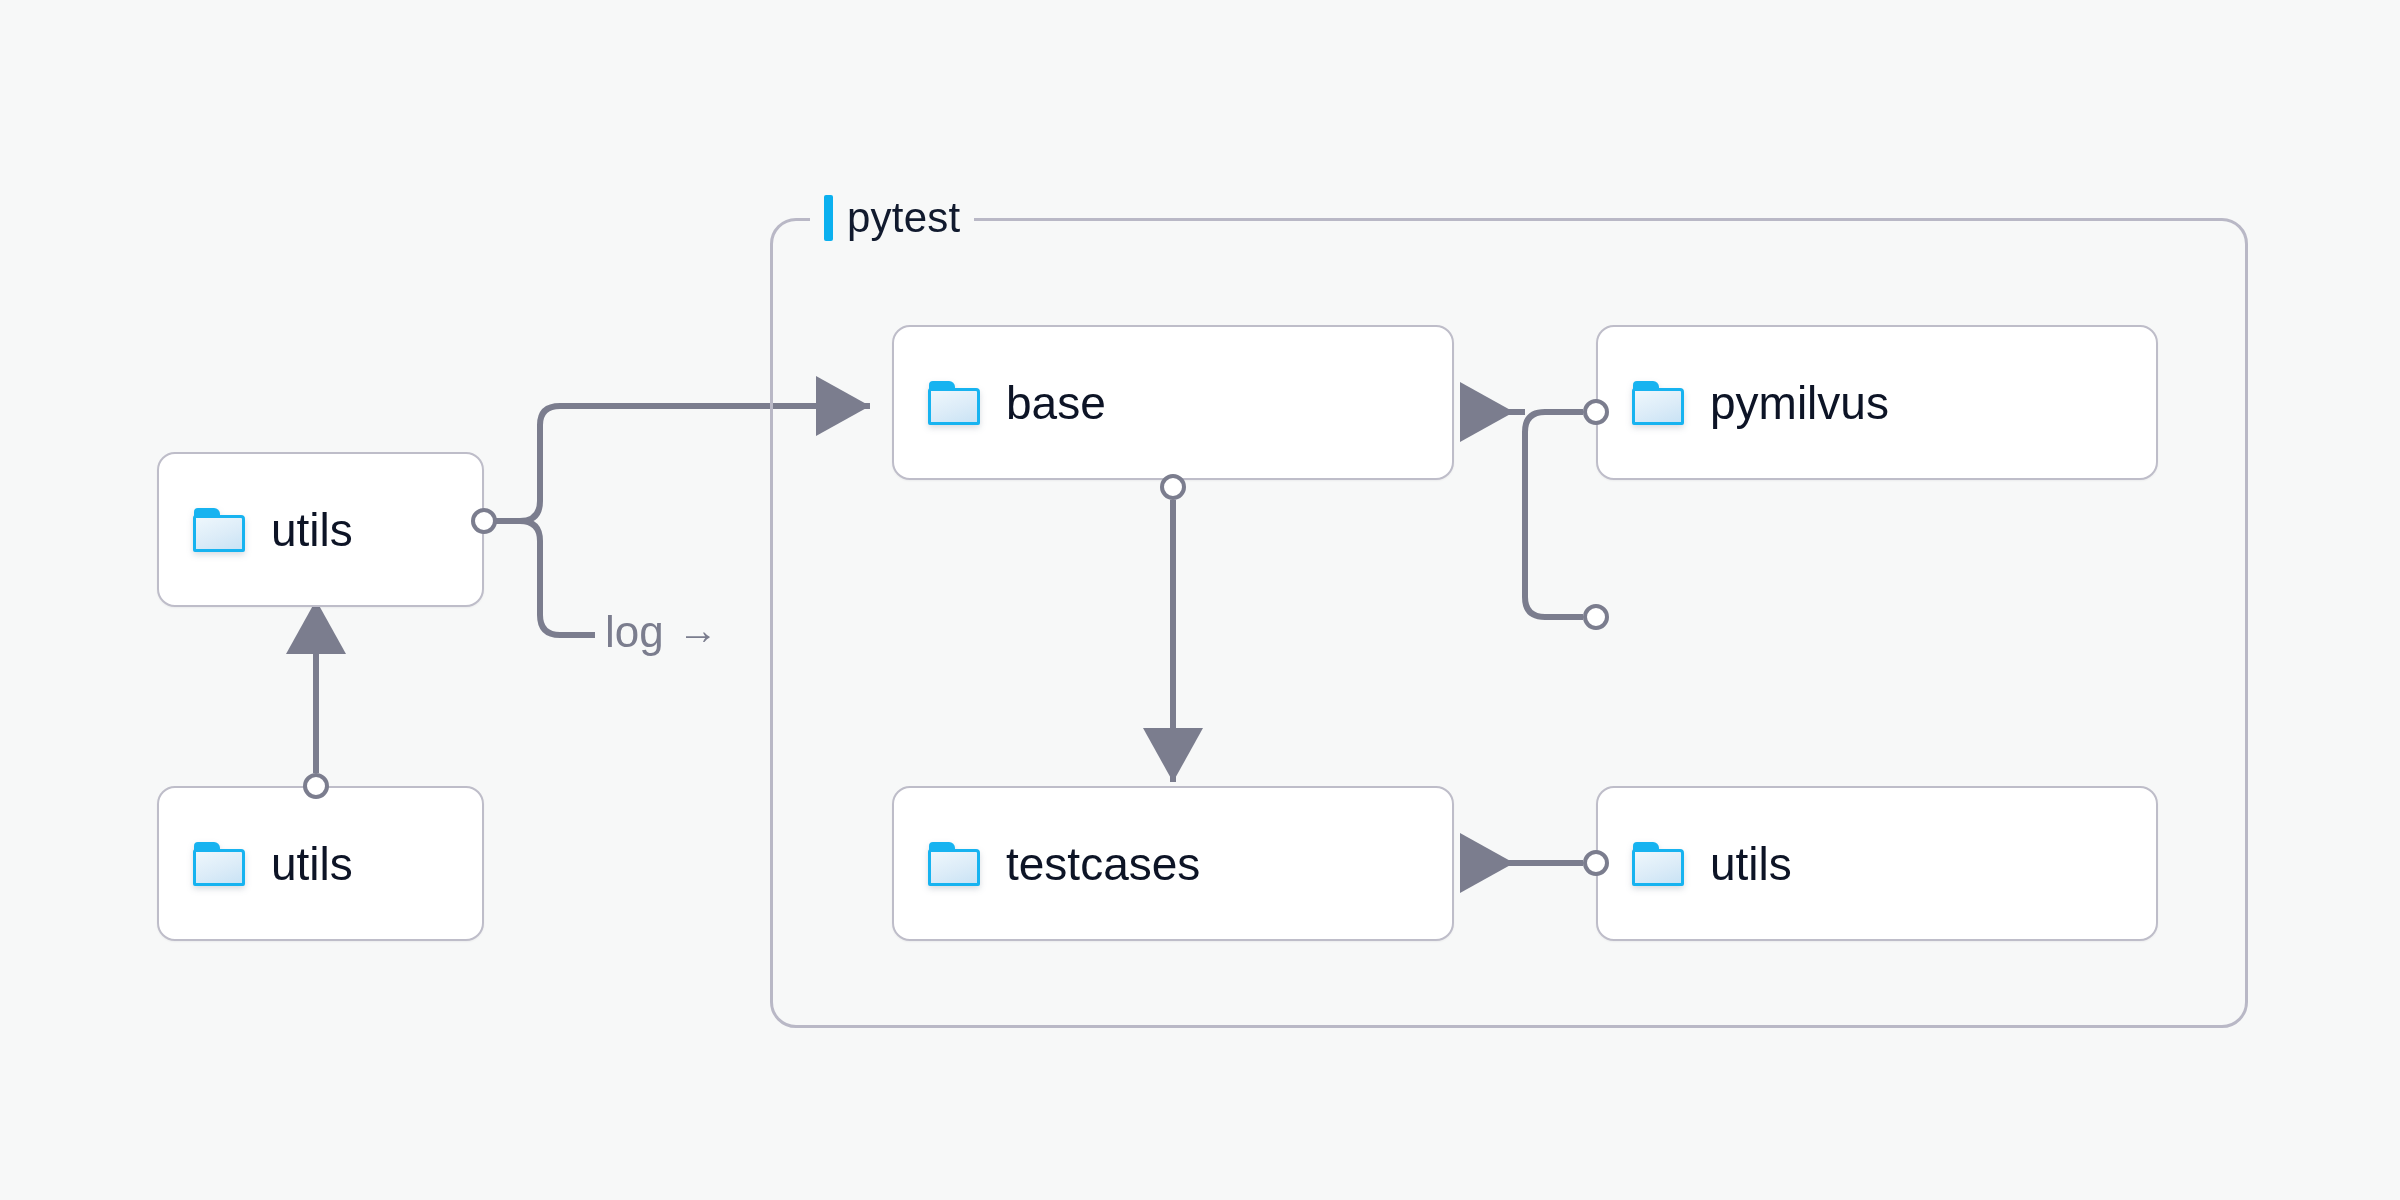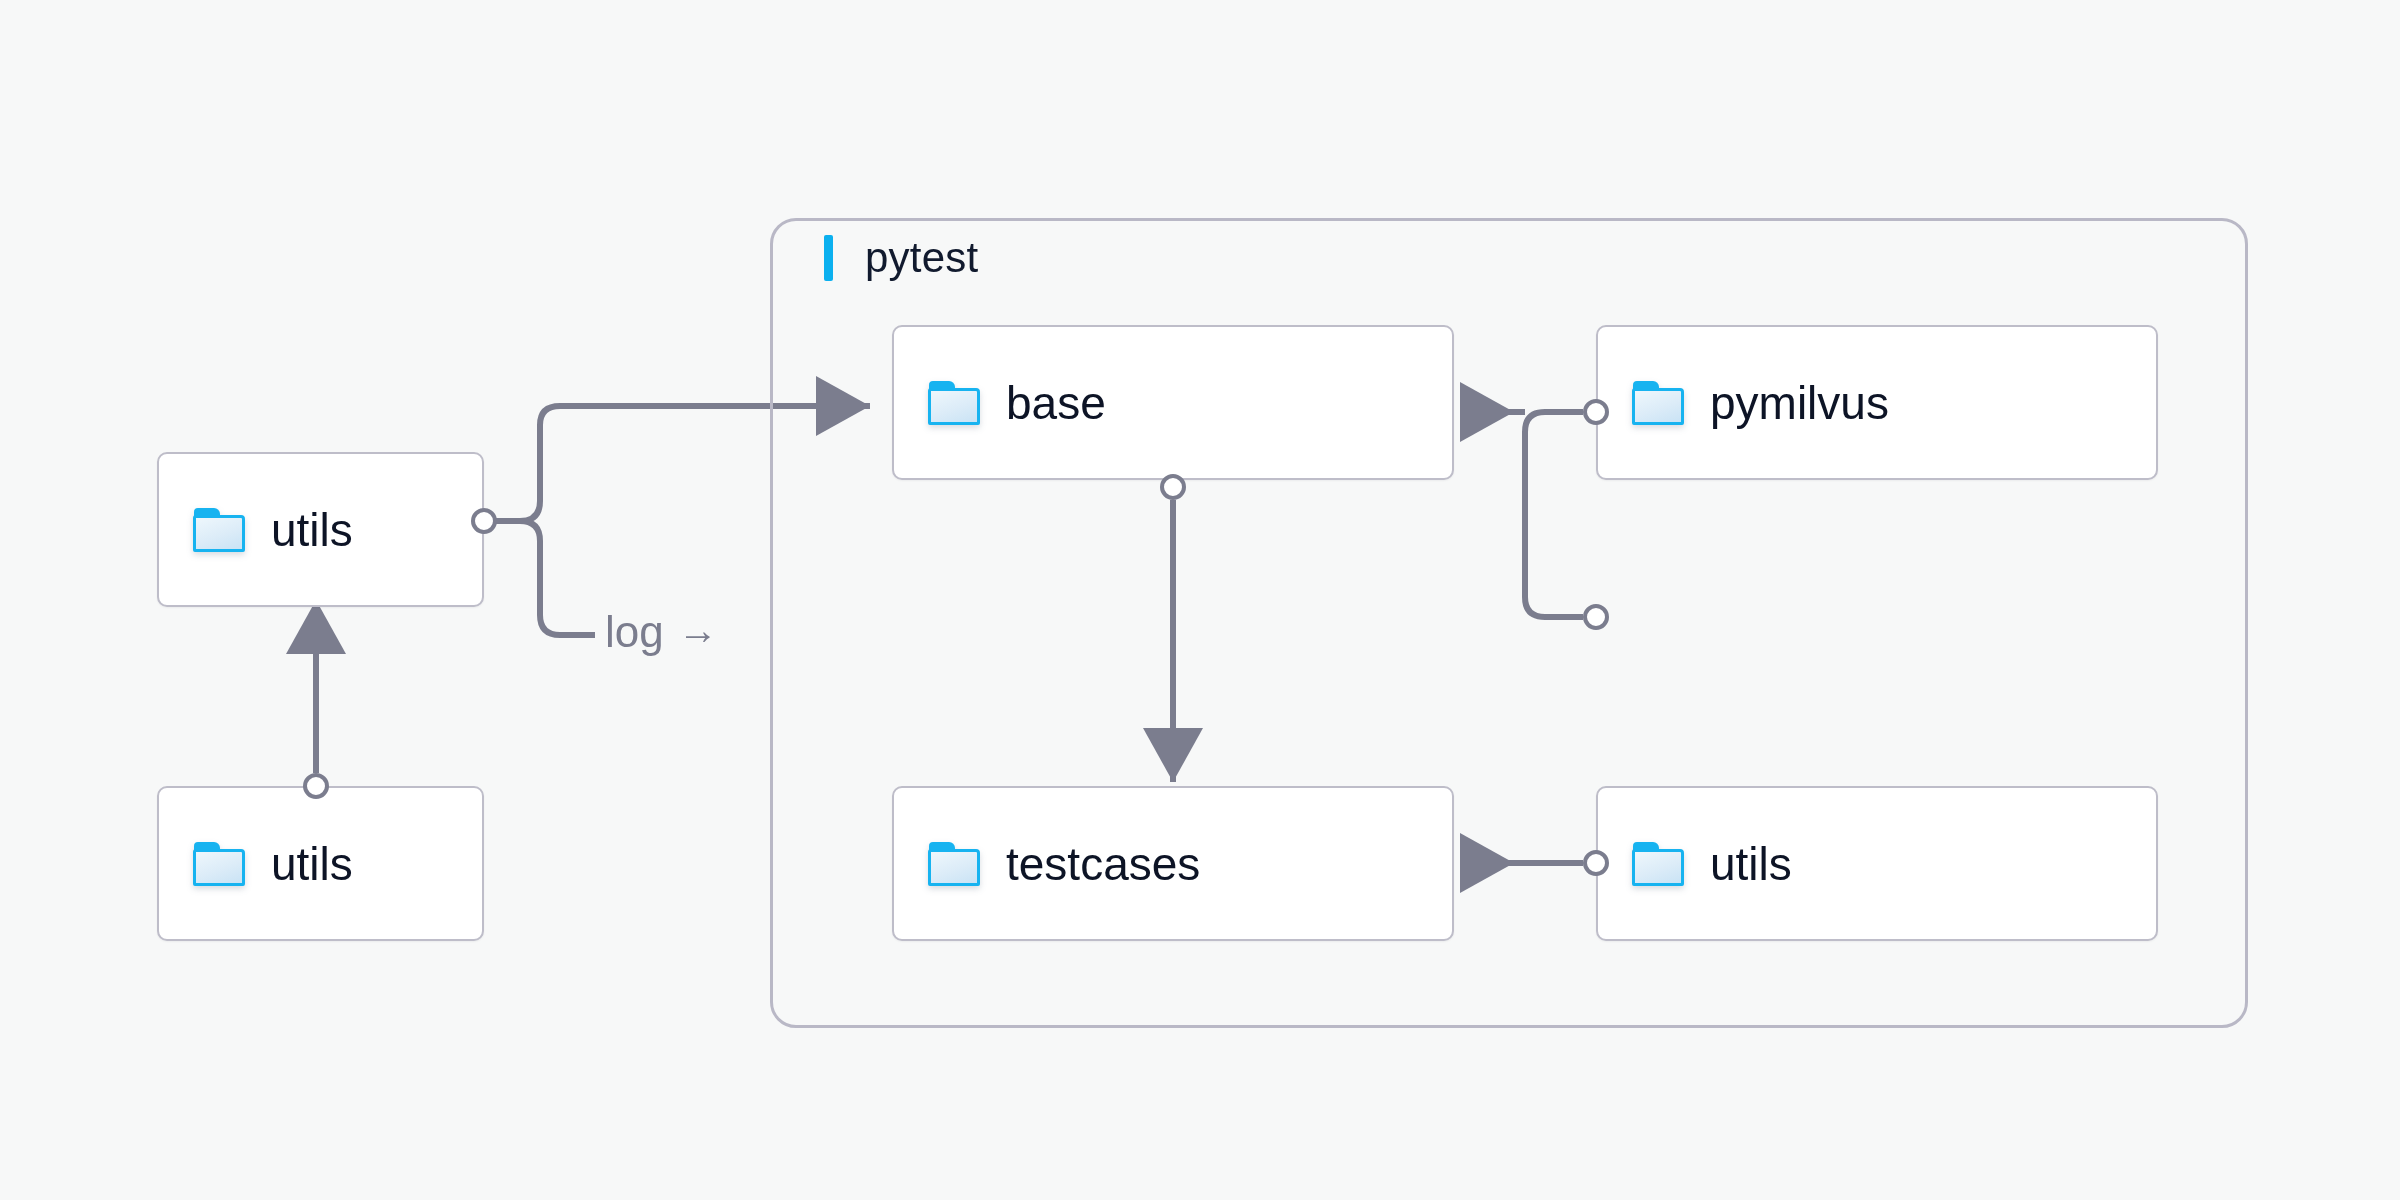--- a/index.html
+++ b/index.html
@@ -32,25 +32,24 @@
     position: absolute;
     border: 3px solid #b9b8c6;
     border-radius: 26px;
     background: transparent;
     box-sizing: border-box;
   }
   .group-label {
     position: absolute;
     display: flex;
     align-items: center;
-    gap: 32px;
+    gap: 14px;
     background: #f7f8f8;
     padding: 0 14px;
     height: 56px;
-    margin-top: 40px;
   }
   .group-label .bar {
     width: 9px;
     height: 46px;
     border-radius: 2px;
     background: #0bb0ef;
     flex: none;
   }
   .group-label .txt {
     font-size: 42px;
@@ -58,21 +57,21 @@
     letter-spacing: 0.2px;
     line-height: 1;
     white-space: nowrap;
   }
   
   .node {
     position: absolute;
     box-sizing: border-box;
     background: #ffffff;
     border: 2px solid #bebdc9;
-    border-radius: 10px;
+    border-radius: 18px;
     display: flex;
     align-items: center;
     box-shadow: 0 1px 2px rgba(22, 25, 45, 0.05);
   }
   .node .pad {
     display: flex;
     align-items: center;
     gap: 26px;
     padding-left: 34px;
   }

